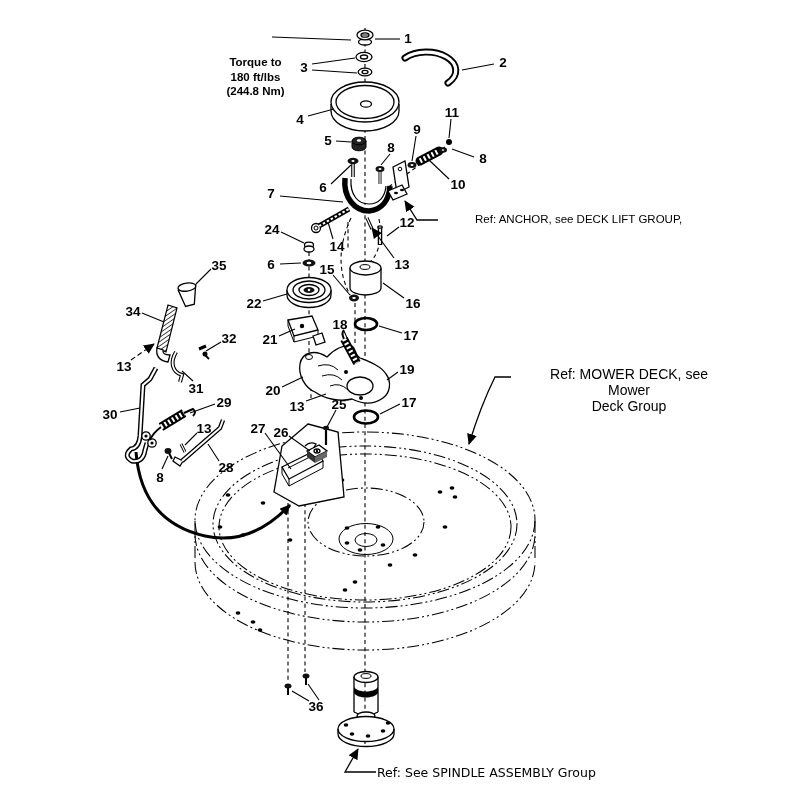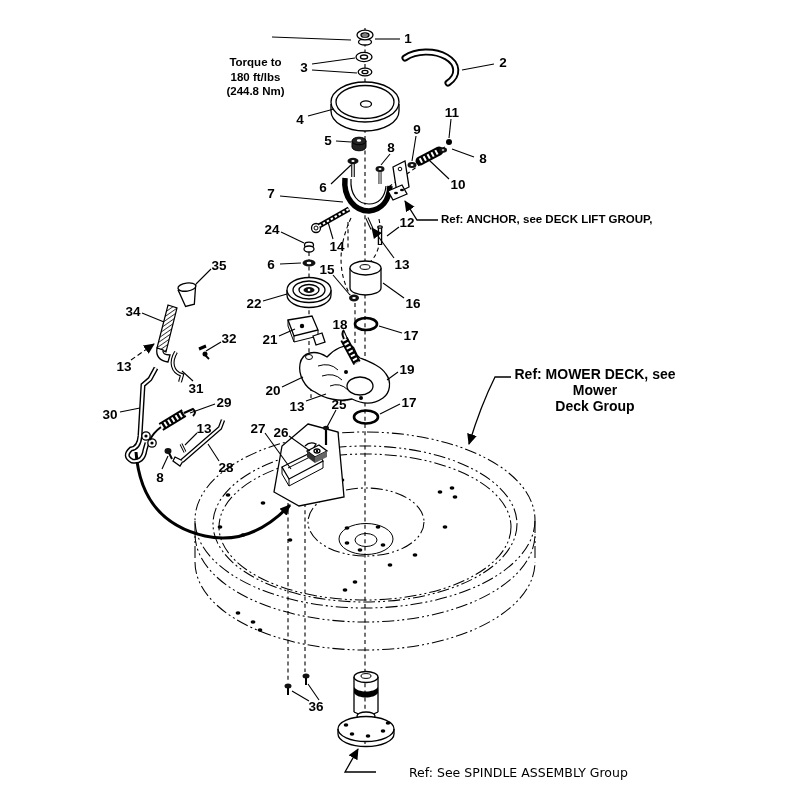--- a/index.html
+++ b/index.html
@@ -8,23 +8,23 @@
   svg{position:absolute;left:0;top:0;}
   .callout{font:bold 13.5px "Liberation Sans",sans-serif;text-anchor:middle;dominant-baseline:central;fill:#000;}
   .leader{fill:none;stroke:#000;stroke-width:1.1;}
   .leader.dashed{stroke-dasharray:5,3;}
   .ln{fill:none;stroke:#000;stroke-width:1.3;}
   .thin{fill:none;stroke:#000;stroke-width:1;}
   .w{fill:#fff;stroke:#000;stroke-width:1.3;}
   .blk{fill:#111;stroke:none;}
   .dash{fill:none;stroke:#000;stroke-width:1.1;stroke-dasharray:4,3.2;}
   .phantom{fill:none;stroke:#000;stroke-width:1.05;stroke-dasharray:12,3,2,3,2,3;}
-  .reftext{position:absolute;font-weight:bold;font-size:11.5px;color:#000;white-space:pre-line;}
+  .reftext{position:absolute;font-weight:normal;font-size:11.5px;color:#000;white-space:pre-line;margin-left:34px;}
   .note{position:absolute;font-weight:bold;font-size:11.5px;line-height:1.28;text-align:center;color:#000;white-space:pre-line;}
-  .refplain{position:absolute;font-weight:normal;font-size:12.5px;font-family:"DejaVu Sans",sans-serif;color:#000;margin-left:32px;}
+  .refplain{position:absolute;font-weight:normal;font-size:12.5px;font-family:"DejaVu Sans",sans-serif;color:#000;}
 </style>
 </head>
 <body>
 
 <div class="stage">
 
 <svg width="800" height="800" viewBox="0 0 800 800">
   <defs>
     <marker id="arw" markerUnits="userSpaceOnUse" markerWidth="12" markerHeight="12" refX="10" refY="5" orient="auto">
       <path d="M0,0 L11,5 L0,10 Z" fill="#000"></path>

